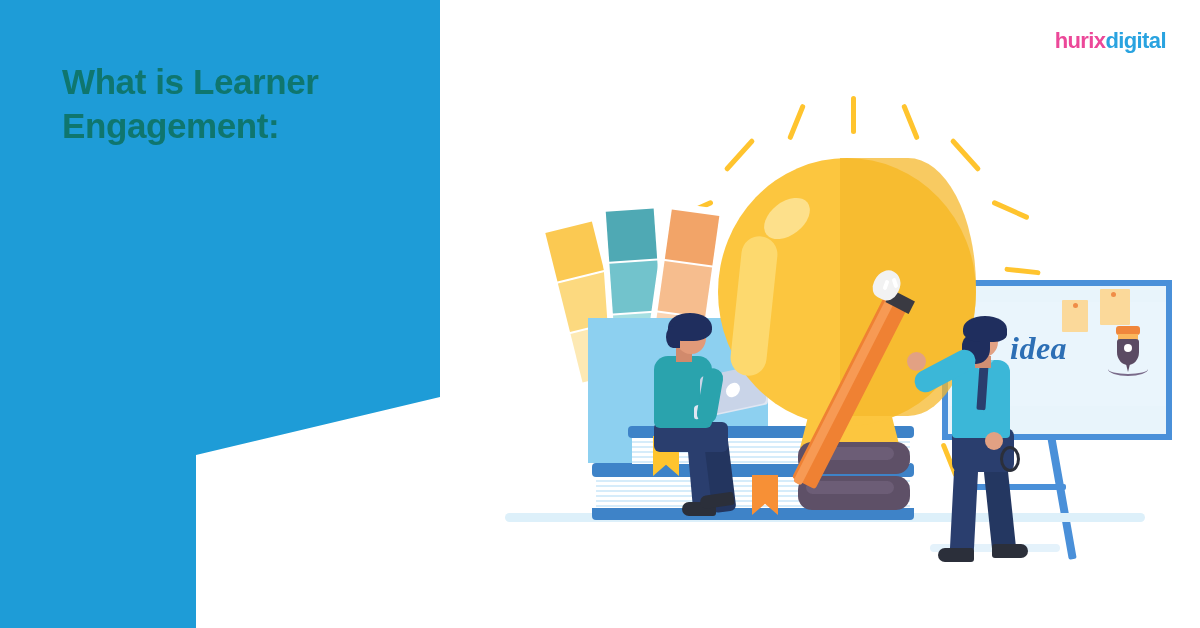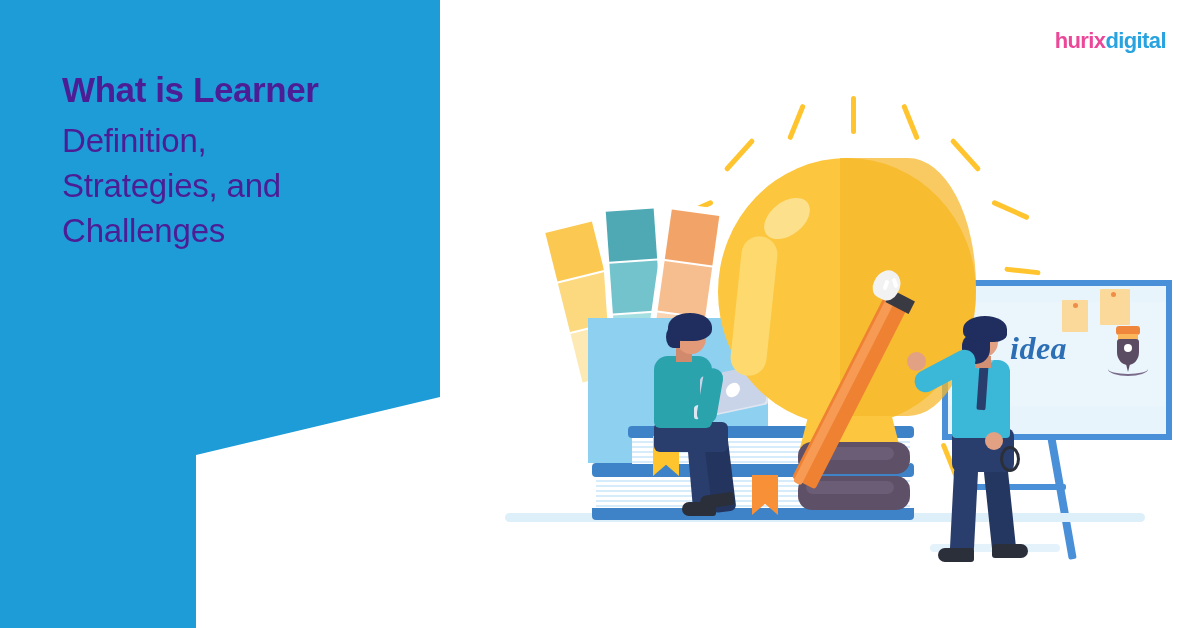--- a/index.html
+++ b/index.html
@@ -15,22 +15,22 @@
   
   .blue-panel{
     position:absolute;left:0;top:0;width:460px;height:628px;
     background:#1e9cd7;
     -webkit-clip-path:polygon(0 0, 440px 0, 440px 397px, 196px 455px, 196px 628px, 0 628px);
     clip-path:polygon(0 0, 440px 0, 440px 397px, 196px 455px, 196px 628px, 0 628px);
   }
 
   
   .headline{
-    position:absolute;left:62px;top:68px;width:380px;
-    z-index:6;color:#4c1d95;
+    position:absolute;left:62px;top:60px;width:380px;
+    z-index:6;color:#0f766e;
   }
   .headline .l1,.headline .l2{
     font-weight:700;font-size:35px;line-height:44px;letter-spacing:-0.4px;
     display:block;white-space:nowrap;
   }
   .headline .sub{
     display:block;font-weight:300;font-size:33px;line-height:45px;letter-spacing:-0.2px;
     margin-top:6px;
   }
   .headline .sub span{display:block;white-space:nowrap;}
@@ -345,24 +345,20 @@
     </div>
     <div class="p2-hand"></div>
     <div class="p2-hand2"></div>
 
   </div>
 
   <div class="blue-panel"></div>
 
   <div class="headline">
     <span class="l1">What is Learner</span>
-    <span class="sub">
-      <span>Definition,</span>
-      <span>Strategies, and</span>
-      <span>Challenges</span>
-    </span>
+    <span class="l2">Engagement:</span>
   </div>
 
   <div class="logo">
     <span class="hurix">hurix</span><span class="digital">digital</span>
   </div>
 
 </div>
 
 </body></html>

